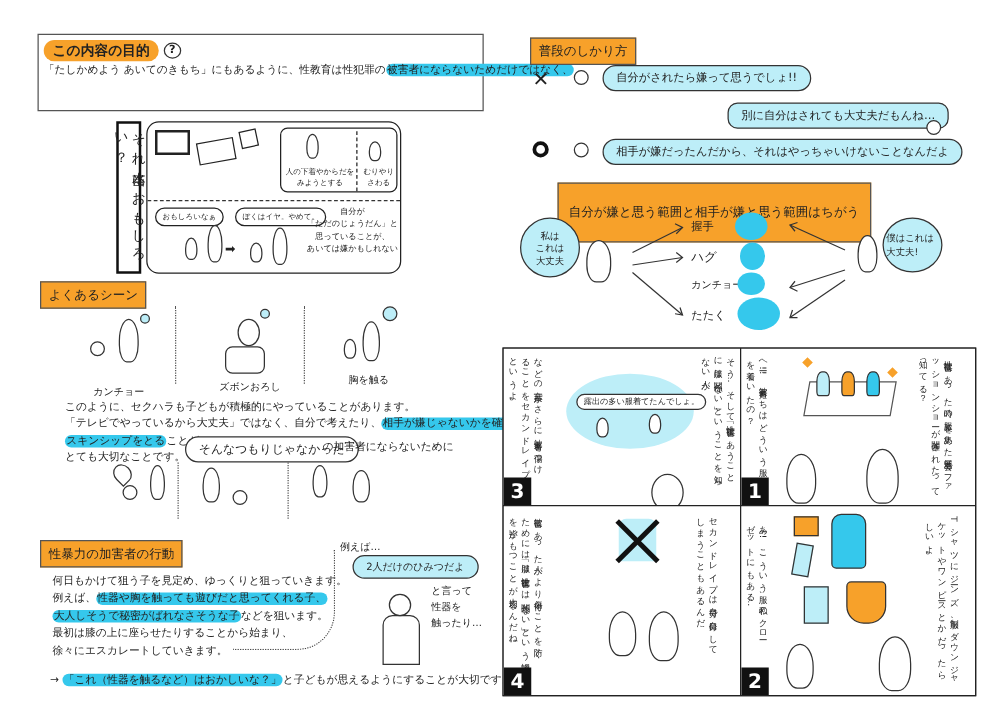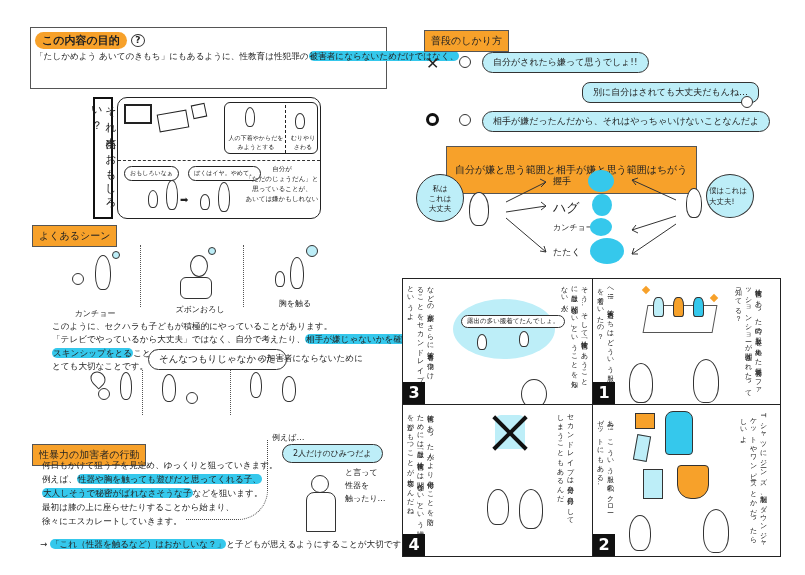--- a/index.html
+++ b/index.html
@@ -106,21 +106,21 @@
   <div class="abs fig" style="left:8px;top:18px;width:12px;height:12px;border-radius:50%"></div>
   <div class="abs fig" style="left:30px;top:2px;width:12px;height:28px"></div>
   <div class="dot-div" style="left:52px;top:0;height:45px"></div>
   <div class="abs fig" style="left:72px;top:4px;width:14px;height:28px"></div>
   <div class="abs fig" style="left:96px;top:22px;width:12px;height:12px;border-radius:50%"></div>
   <div class="dot-div" style="left:140px;top:0;height:45px"></div>
   <div class="abs fig" style="left:160px;top:2px;width:12px;height:26px"></div>
   <div class="abs fig" style="left:192px;top:6px;width:14px;height:26px"></div>
 </div>
 
-<div class="abs orange-tag" style="left:32px;top:444px">性暴力の加害者の行動</div>
+<div class="abs orange-tag" style="left:32px;top:432px">性暴力の加害者の行動</div>
 <div class="abs t9" style="left:42px;top:458px">何日もかけて狙う子を見定め、ゆっくりと狙っていきます。</div>
 <div class="abs t9" style="left:42px;top:472px">
   <span>例えば、</span><span class="hl">性器や胸を触っても遊びだと思ってくれる子、</span>
 </div>
 <div class="abs t9" style="left:42px;top:486px">
   <span class="hl">大人しそうで秘密がばれなさそうな子</span><span>などを狙います。</span>
 </div>
 <div class="abs t9" style="left:42px;top:500px">最初は膝の上に座らせたりすることから始まり、</div>
 <div class="abs t9" style="left:42px;top:514px">徐々にエスカレートしていきます。</div>
 <div class="abs" style="left:186px;top:440px;width:82px;height:80px;border-right:1.5px dotted #444;border-bottom:1.5px dotted #444;border-radius:0 0 30px 0"></div>
@@ -165,21 +165,21 @@
     <line x1="176" y1="30" x2="132" y2="10"></line>
       <polyline points="138,8 132,10 136,15"></polyline>
     <line x1="176" y1="46" x2="132" y2="60"></line>
       <polyline points="136,55 132,60 138,63"></polyline>
     <line x1="176" y1="54" x2="132" y2="84"></line>
       <polyline points="134,78 132,84 138,84"></polyline>
   </g>
 </svg>
 <div class="abs" style="left:553px;top:175px;font-size:9px">握手</div>
 <div class="blue-circ" style="left:588px;top:170px;width:26px;height:22px"></div>
-<div class="abs" style="left:553px;top:199px;font-size:13px">ハグ</div>
+<div class="abs" style="left:553px;top:199px;font-size:10px">ハグ</div>
 <div class="blue-circ" style="left:592px;top:194px;width:20px;height:22px"></div>
 <div class="abs" style="left:553px;top:222px;font-size:8px">カンチョー</div>
 <div class="blue-circ" style="left:590px;top:218px;width:22px;height:18px"></div>
 <div class="abs" style="left:553px;top:246px;font-size:9px">たたく</div>
 <div class="blue-circ" style="left:590px;top:238px;width:34px;height:26px"></div>
 <div class="abs fig" style="left:686px;top:188px;width:16px;height:30px"></div>
 <div class="abs bubble" style="left:706px;top:174px;width:48px;height:44px;border-radius:50%;padding:10px 2px;font-size:7.5px;line-height:11px;">
   <div>僕はこれは</div>
     <div>大丈夫!</div>
 </div>

